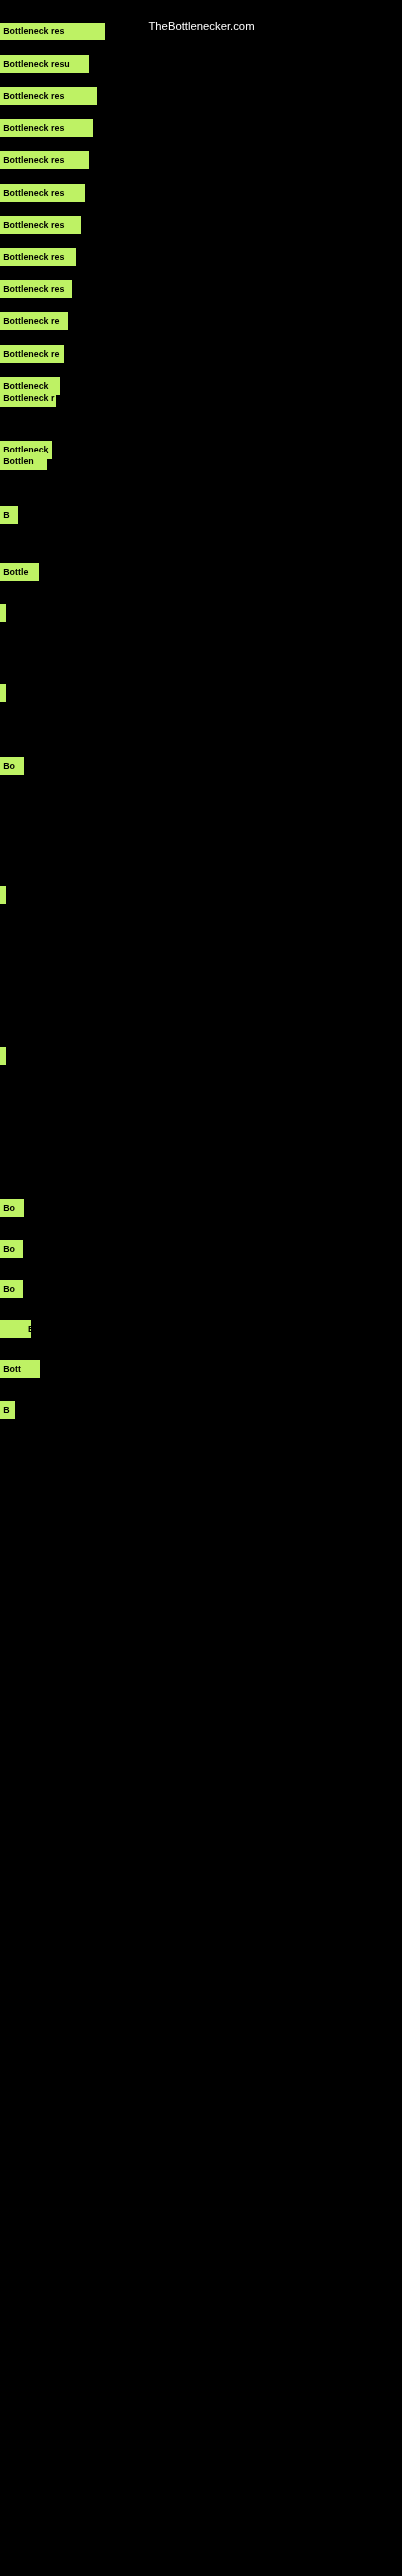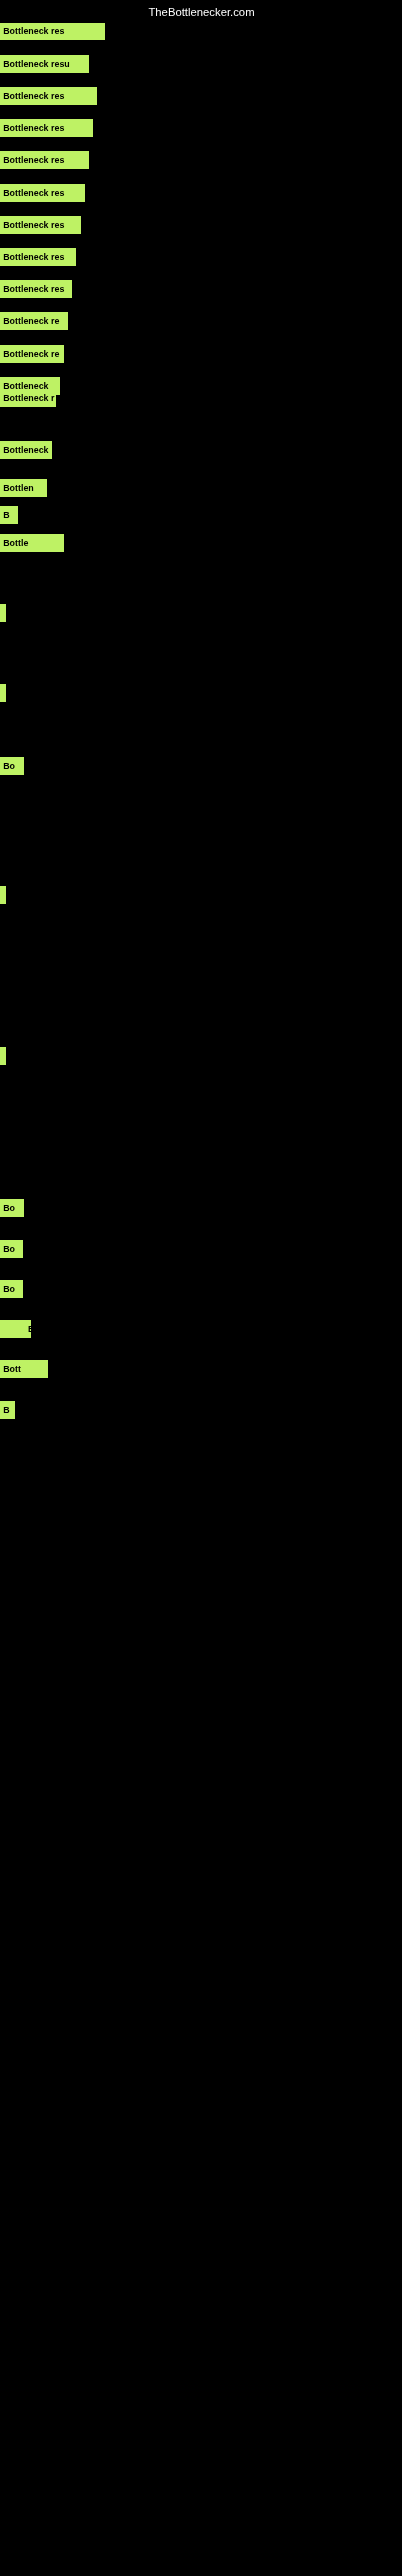--- a/index.html
+++ b/index.html
@@ -9,21 +9,21 @@
     }
     body {
       background-color: #000000;
       width: 403px;
       min-height: 2576px;
       font-family: Arial, sans-serif;
       position: relative;
     }
     .site-title {
       position: absolute;
-      top: 6px;
+      top: 20px;
       left: 50%;
       transform: translateX(-50%);
       color: #ffffff;
       font-size: 11.3px;
       white-space: nowrap;
     }
     .bottleneck-bar {
       position: absolute;
       left: 0;
       background-color: #bef264;
@@ -51,28 +51,28 @@
     <div class="bottleneck-bar" style="top: 151px; width: 89px;">Bottleneck res</div>
     <div class="bottleneck-bar" style="top: 184px; width: 85px;">Bottleneck res</div>
     <div class="bottleneck-bar" style="top: 216px; width: 81px;">Bottleneck res</div>
     <div class="bottleneck-bar" style="top: 248px; width: 76px;">Bottleneck res</div>
     <div class="bottleneck-bar" style="top: 280px; width: 72px;">Bottleneck res</div>
     <div class="bottleneck-bar" style="top: 312px; width: 68px;">Bottleneck re</div>
     <div class="bottleneck-bar" style="top: 345px; width: 64px;">Bottleneck re</div>
     <div class="bottleneck-bar" style="top: 377px; width: 60px;">Bottleneck</div>
     <div class="bottleneck-bar" style="top: 389px; width: 56px;">Bottleneck r</div>
     <div class="bottleneck-bar" style="top: 441px; width: 52px;">Bottleneck</div>
-    <div class="bottleneck-bar" style="top: 479px; width: 47px;">Bottlen</div>
+    <div class="bottleneck-bar" style="top: 452px; width: 47px;">Bottlen</div>
     <div class="bottleneck-bar" style="top: 506px; width: 17.7px;">B</div>
-    <div class="bottleneck-bar" style="top: 534px; width: 64px;">Bottle</div>
+    <div class="bottleneck-bar" style="top: 563px; width: 39px;">Bottle</div>
     <div class="bottleneck-bar" style="top: 604px; width: 3.2px;"></div>
     <div class="bottleneck-bar" style="top: 684px; width: 3.2px;"></div>
     <div class="bottleneck-bar" style="top: 757px; width: 24px;">Bo</div>
     <div class="bottleneck-bar" style="top: 886px; width: 3.2px;"></div>
     <div class="bottleneck-bar" style="top: 1047px; width: 3.2px;"></div>
     <div class="bottleneck-bar" style="top: 1199px; width: 24px;">Bo</div>
     <div class="bottleneck-bar" style="top: 1240px; width: 22.5px;">Bo</div>
     <div class="bottleneck-bar" style="top: 1280px; width: 22.5px;">Bo</div>
     <div class="bottleneck-bar" style="top: 1320px; width: 26px; padding-left: 28px;">Bot</div>
-    <div class="bottleneck-bar" style="top: 1360px; width: 48px;">Bott</div>
+    <div class="bottleneck-bar" style="top: 1360px; width: 40px;">Bott</div>
     <div class="bottleneck-bar" style="top: 1401px; width: 14.5px;">B</div>
   </div>
 
 
 </body></html>

